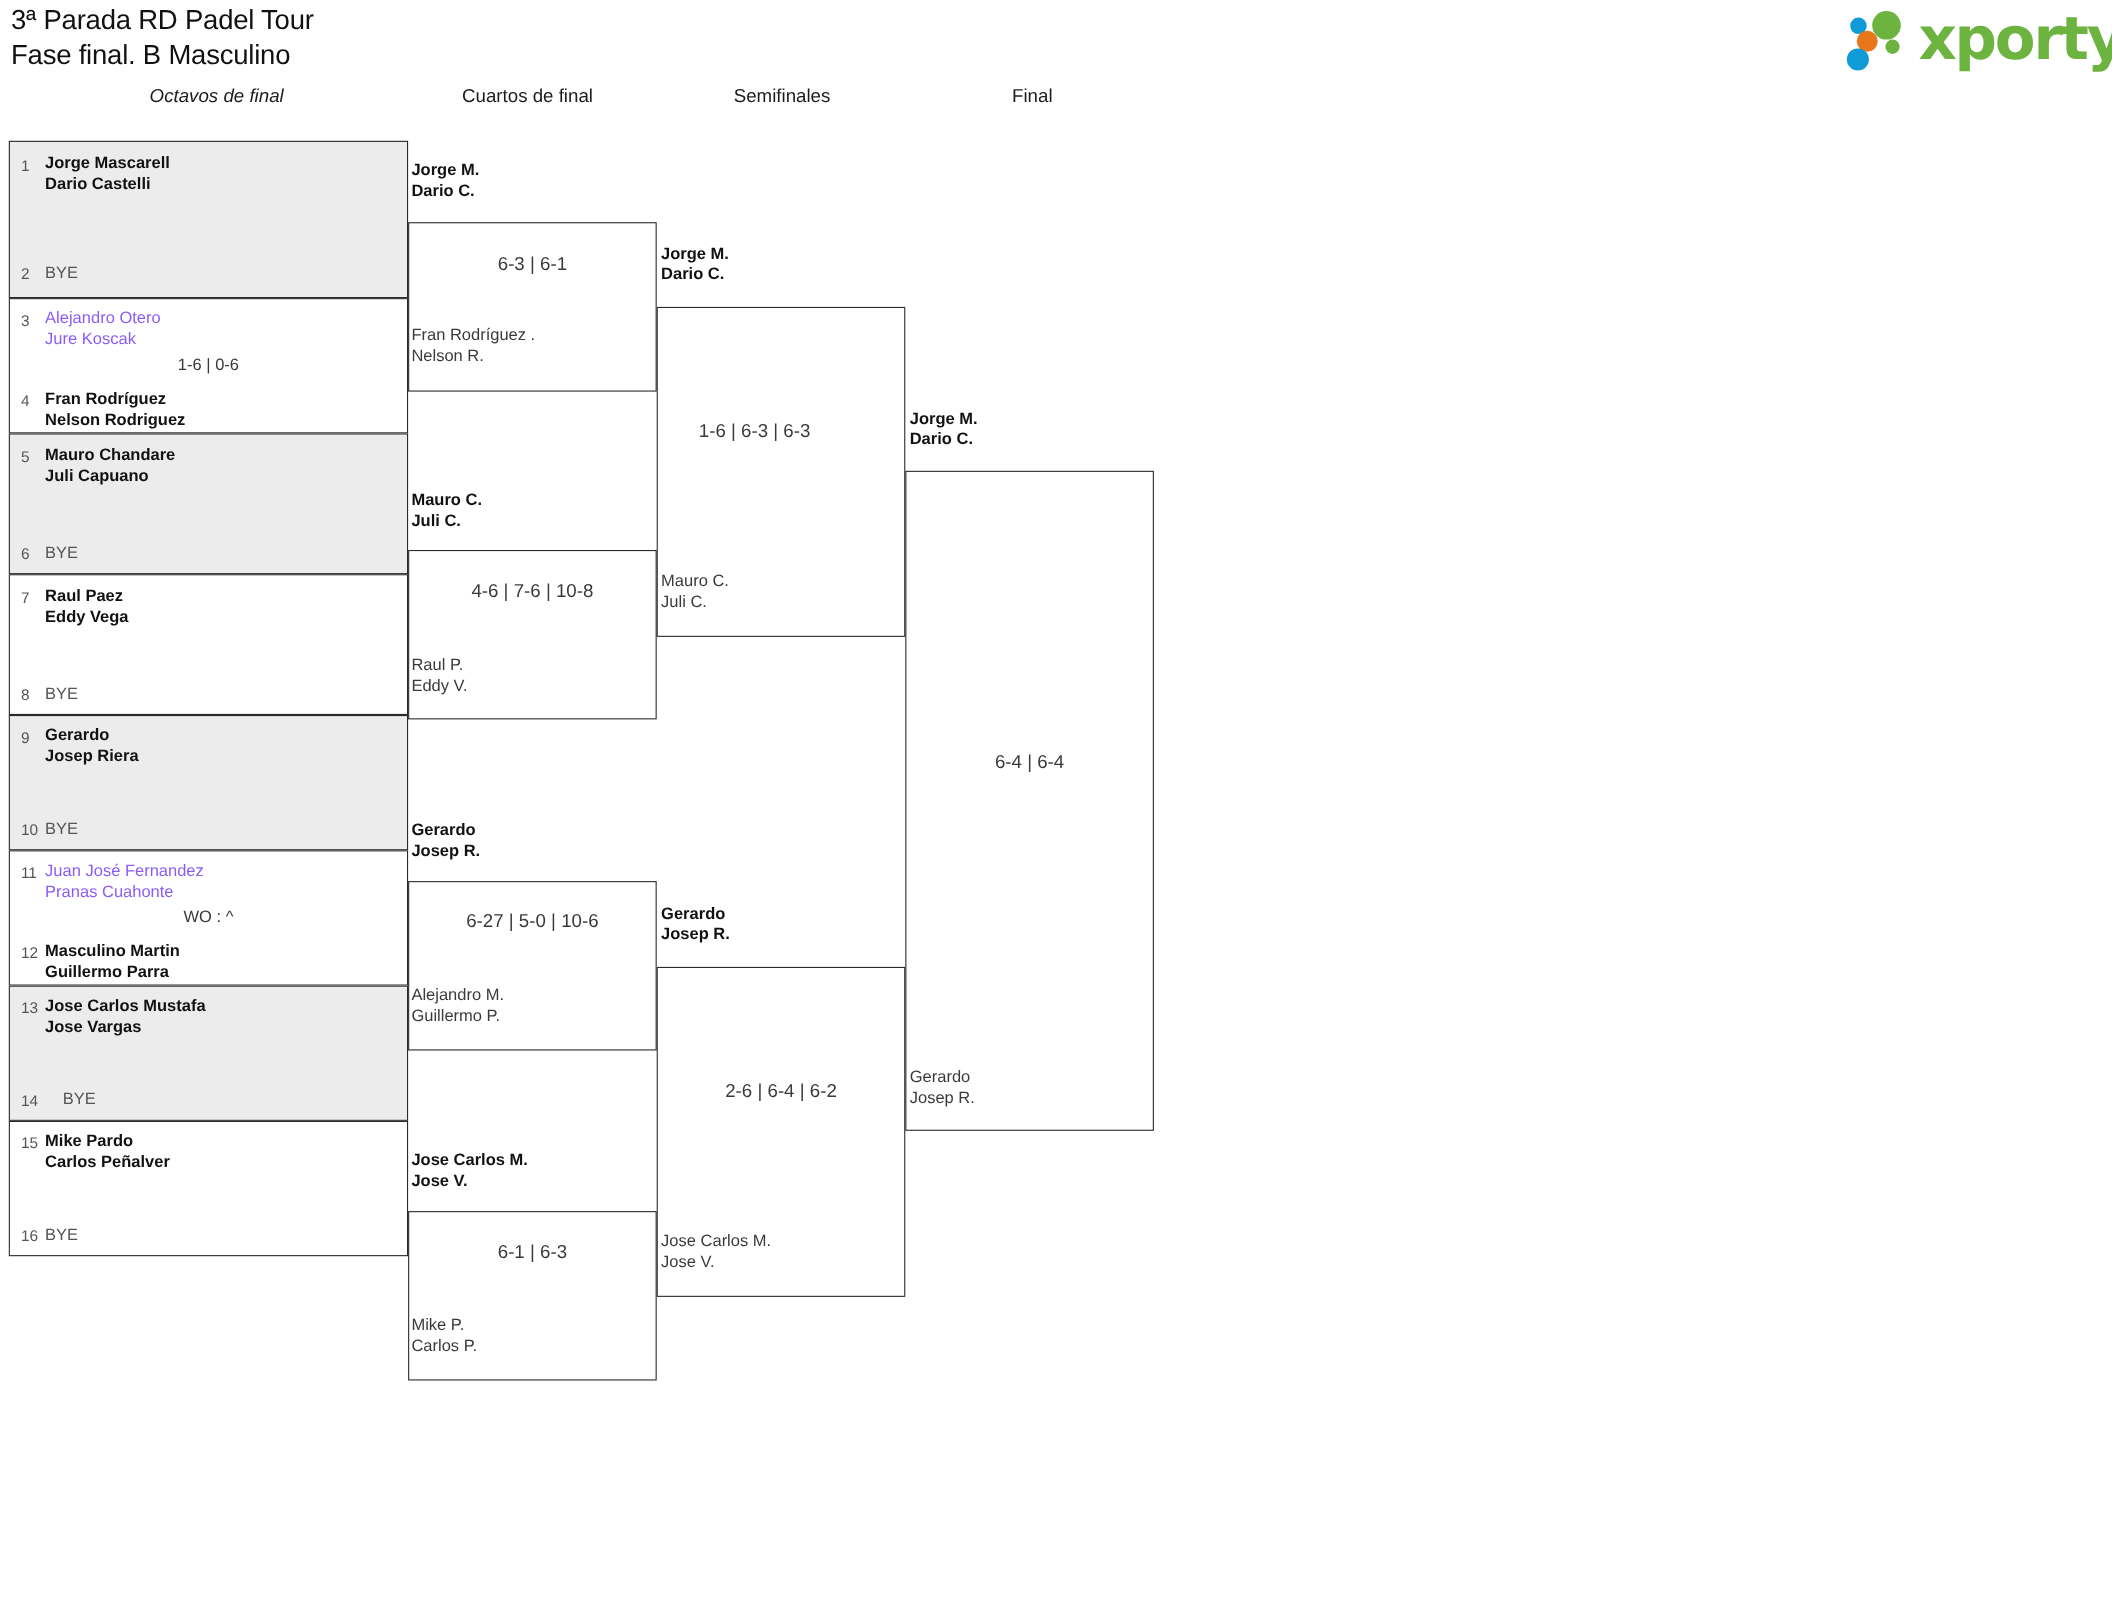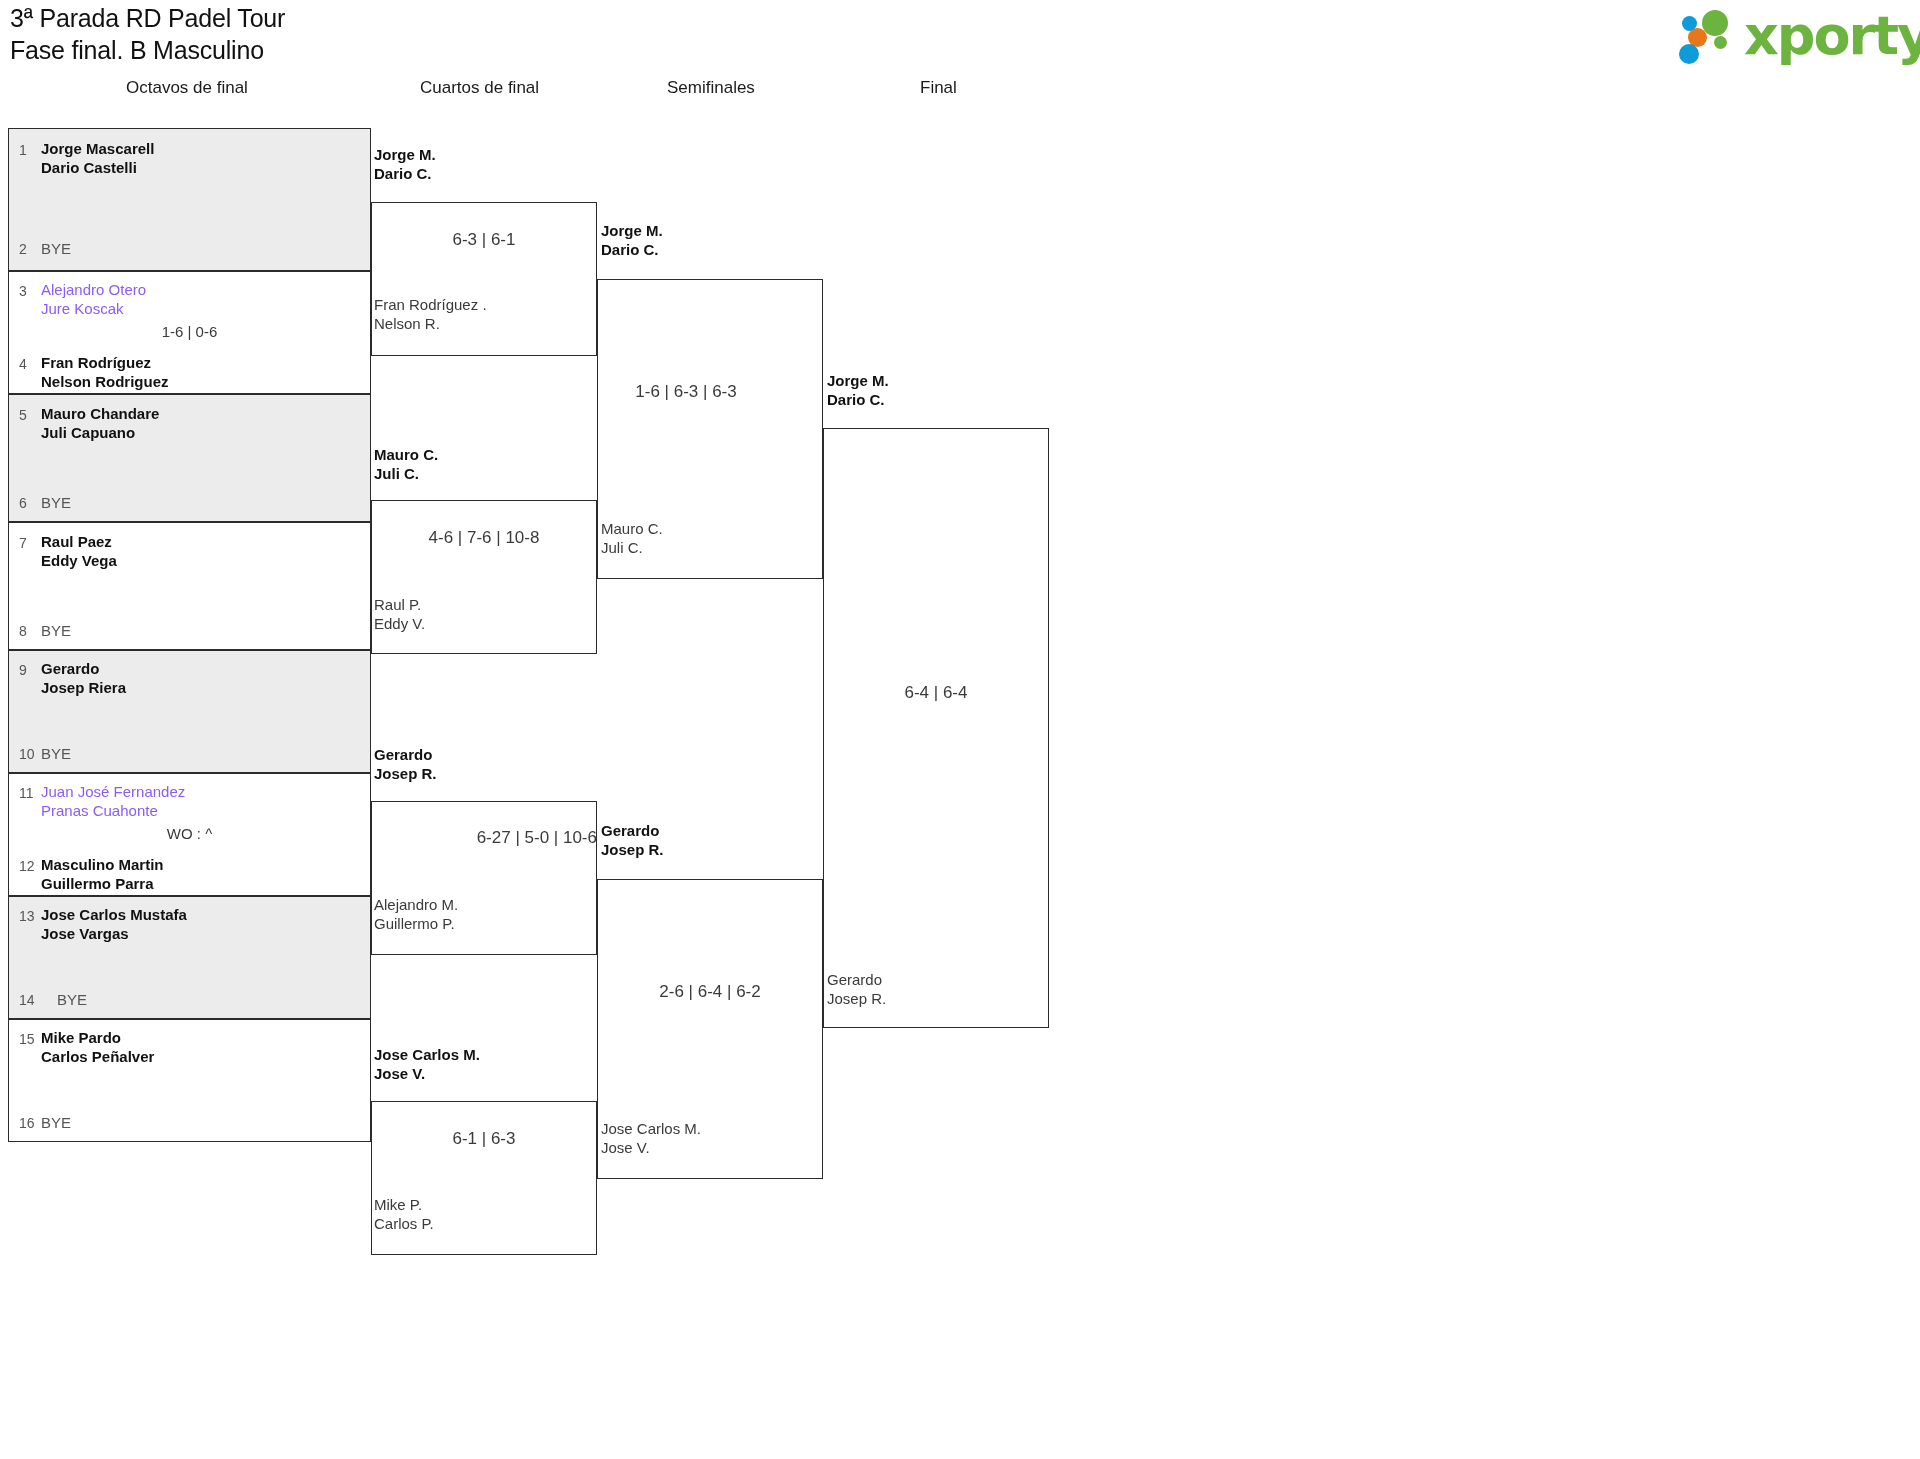--- a/index.html
+++ b/index.html
@@ -114,21 +114,21 @@
   <div class="dots">
     <span class="dot" style="left:4px;  top:6px;  width:15px; height:15px; background:#0f9bd7;"></span>
     <span class="dot" style="left:24px; top:0px;  width:26px; height:26px; background:#6cb33f;"></span>
     <span class="dot" style="left:10px; top:18px; width:19px; height:19px; background:#e8761a;"></span>
     <span class="dot" style="left:36px; top:26px; width:13px; height:13px; background:#6cb33f;"></span>
     <span class="dot" style="left:1px;  top:34px; width:20px; height:20px; background:#0f9bd7;"></span>
   </div>
   <div class="wordmark" style="color:#6cb33f;">xporty</div>
 </div>
 
-<div class="round-header" style="left:126px;  top:78px;">Octavos de final</div>
+<div class="round-header" style="left:136px;  top:78px;font-style:italic;">Octavos de final</div>
 <div class="round-header" style="left:420px;  top:78px;">Cuartos de final</div>
 <div class="round-header" style="left:667px;  top:78px;">Semifinales</div>
 <div class="round-header" style="left:920px;  top:78px;">Final</div>
 
 <div class="seed-block shaded" style="left:8px; top:128px; width:363px; height:143px;">
   <div class="seed-team winner" style="top:10px;">
     <span class="seed-num">1</span>
     <span class="seed-names">
       <span class="nm">Jorge Mascarell</span>
       <span class="nm">Dario Castelli</span>
@@ -272,21 +272,21 @@
 <div class="slot loser" style="left:374px; top:595px;">
   <span class="nm">Raul P.</span>
   <span class="nm">Eddy V.</span>
 </div>
 
 <div class="slot winner" style="left:374px; top:745px;">
   <span class="nm">Gerardo</span>
   <span class="nm">Josep R.</span>
 </div>
 <div class="match-box" style="left:371px; top:801px; width:226px; height:154px;"></div>
-<div class="match-score" style="left:371px; top:828px; width:226px;text-align:right;">6-27 | 5-0 | 10-6</div>
+<div class="match-score" style="left:371px; top:828px; width:226px;">6-27 | 5-0 | 10-6</div>
 <div class="slot loser" style="left:374px; top:895px;">
   <span class="nm">Alejandro M.</span>
   <span class="nm">Guillermo P.</span>
 </div>
 
 <div class="slot winner" style="left:374px; top:1045px;">
   <span class="nm">Jose Carlos M.</span>
   <span class="nm">Jose V.</span>
 </div>
 <div class="match-box" style="left:371px; top:1101px; width:226px; height:154px;"></div>

